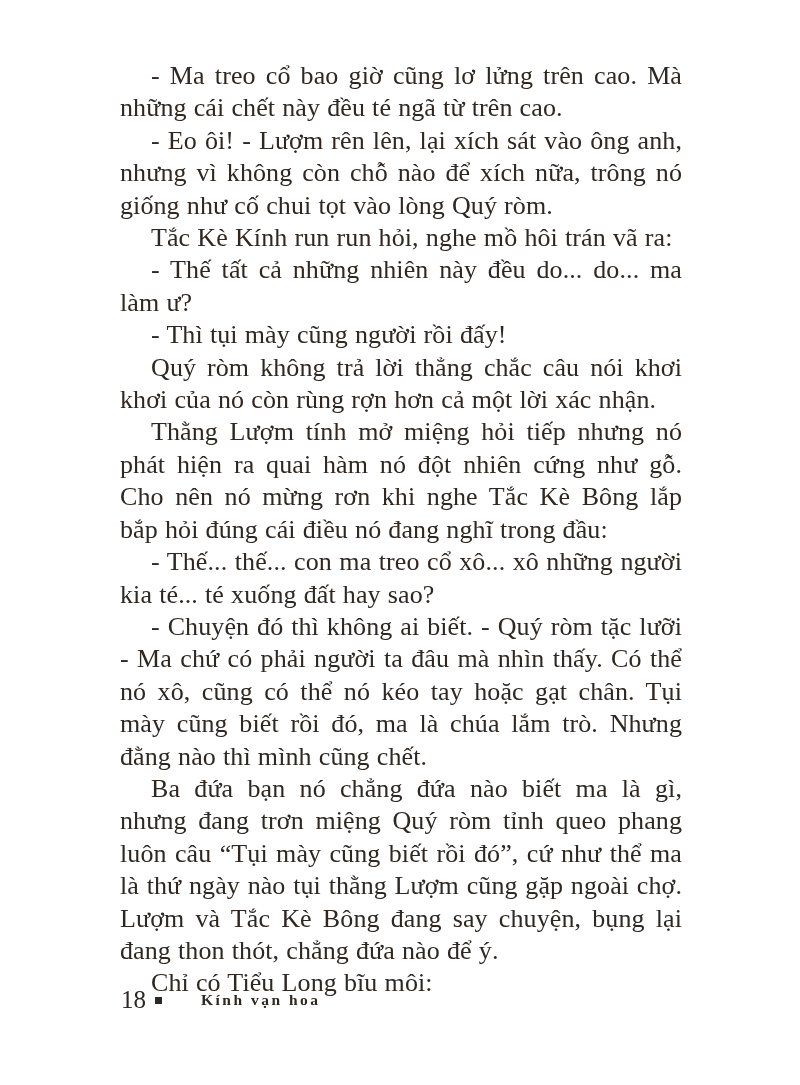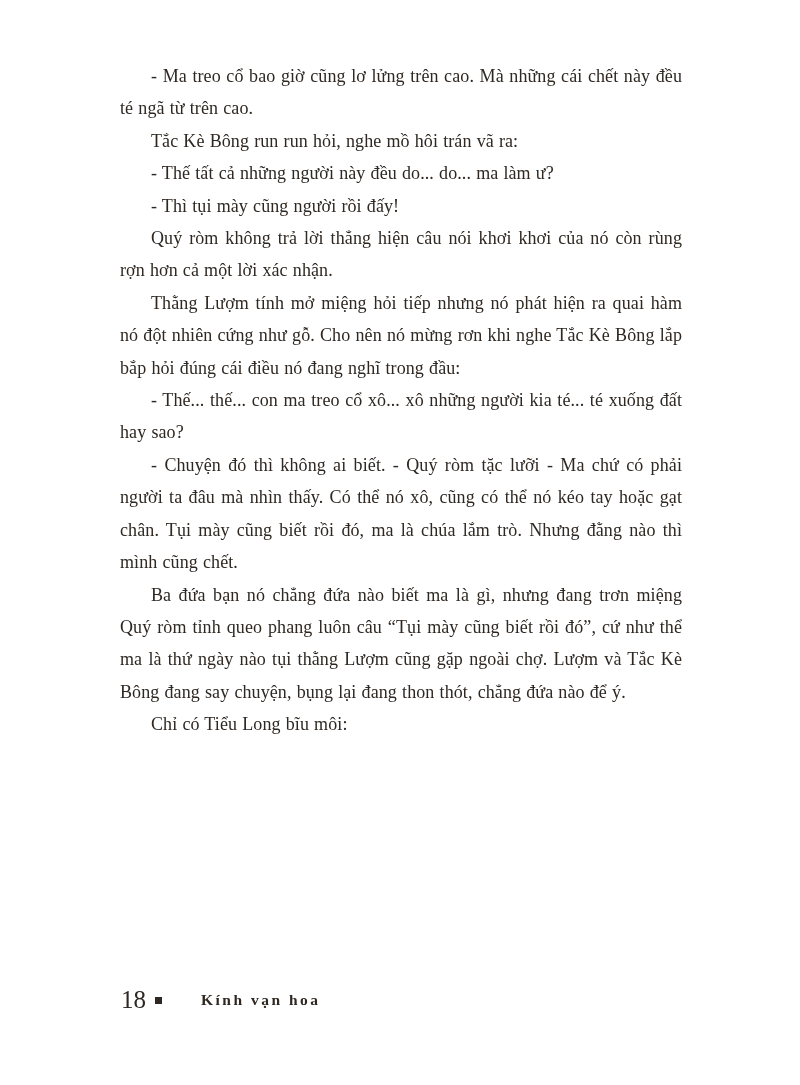--- a/index.html
+++ b/index.html
@@ -16,21 +16,21 @@
     color: #2f2822;
   }
   .text-block {
     position: absolute;
     left: 120px;
     top: 60px;
     width: 562px;
   }
   .text-block p {
     margin: 0;
-    font-size: 18px;
+    font-size: 26px;
     line-height: 32.4px;
     text-align: justify;
     text-indent: 31px;
     letter-spacing: 0.1px;
     word-spacing: 0.5px;
   }
   .page-footer {
     position: absolute;
     left: 121px;
     top: 986px;
@@ -55,24 +55,25 @@
     margin-left: 30px;
   }
 </style>
 </head>
 <body>
 
 <div class="book-page">
 
   <div class="text-block">
     <p>- Ma treo cổ bao giờ cũng lơ lửng trên cao. Mà những cái chết này đều té ngã từ trên cao.</p>
-    <p>Tắc Kè Bông run run hỏi, nghe mồ hôi trán vã ra:</p>
-    <p>- Thế tất cả những người này đều do... do... ma làm ư?</p>
+    <p>- Eo ôi! - Lượm rên lên, lại xích sát vào ông anh, nhưng vì không còn chỗ nào để xích nữa, trông nó giống như cố chui tọt vào lòng Quý ròm.</p>
+    <p>Tắc Kè Kính run run hỏi, nghe mồ hôi trán vã ra:</p>
+    <p>- Thế tất cả những nhiên này đều do... do... ma làm ư?</p>
     <p>- Thì tụi mày cũng người rồi đấy!</p>
-    <p>Quý ròm không trả lời thẳng hiện câu nói khơi khơi của nó còn rùng rợn hơn cả một lời xác nhận.</p>
+    <p>Quý ròm không trả lời thẳng chắc câu nói khơi khơi của nó còn rùng rợn hơn cả một lời xác nhận.</p>
     <p>Thằng Lượm tính mở miệng hỏi tiếp nhưng nó phát hiện ra quai hàm nó đột nhiên cứng như gỗ. Cho nên nó mừng rơn khi nghe Tắc Kè Bông lắp bắp hỏi đúng cái điều nó đang nghĩ trong đầu:</p>
     <p>- Thế... thế... con ma treo cổ xô... xô những người kia té... té xuống đất hay sao?</p>
     <p>- Chuyện đó thì không ai biết. - Quý ròm tặc lưỡi - Ma chứ có phải người ta đâu mà nhìn thấy. Có thể nó xô, cũng có thể nó kéo tay hoặc gạt chân. Tụi mày cũng biết rồi đó, ma là chúa lắm trò. Nhưng đằng nào thì mình cũng chết.</p>
     <p>Ba đứa bạn nó chẳng đứa nào biết ma là gì, nhưng đang trơn miệng Quý ròm tỉnh queo phang luôn câu “Tụi mày cũng biết rồi đó”, cứ như thể ma là thứ ngày nào tụi thằng Lượm cũng gặp ngoài chợ. Lượm và Tắc Kè Bông đang say chuyện, bụng lại đang thon thót, chẳng đứa nào để ý.</p>
     <p>Chỉ có Tiểu Long bĩu môi:</p>
   </div>
 
   <div class="page-footer">
     <span class="pnum">18</span>
     <span class="sq"></span>

